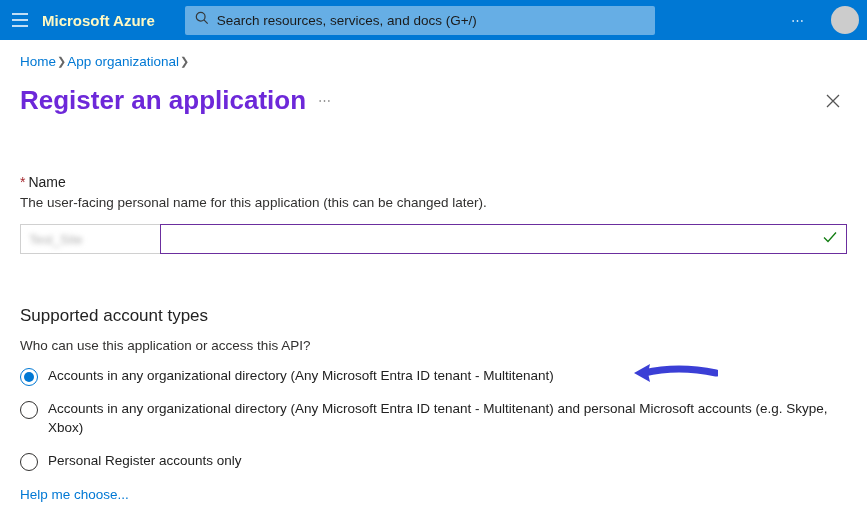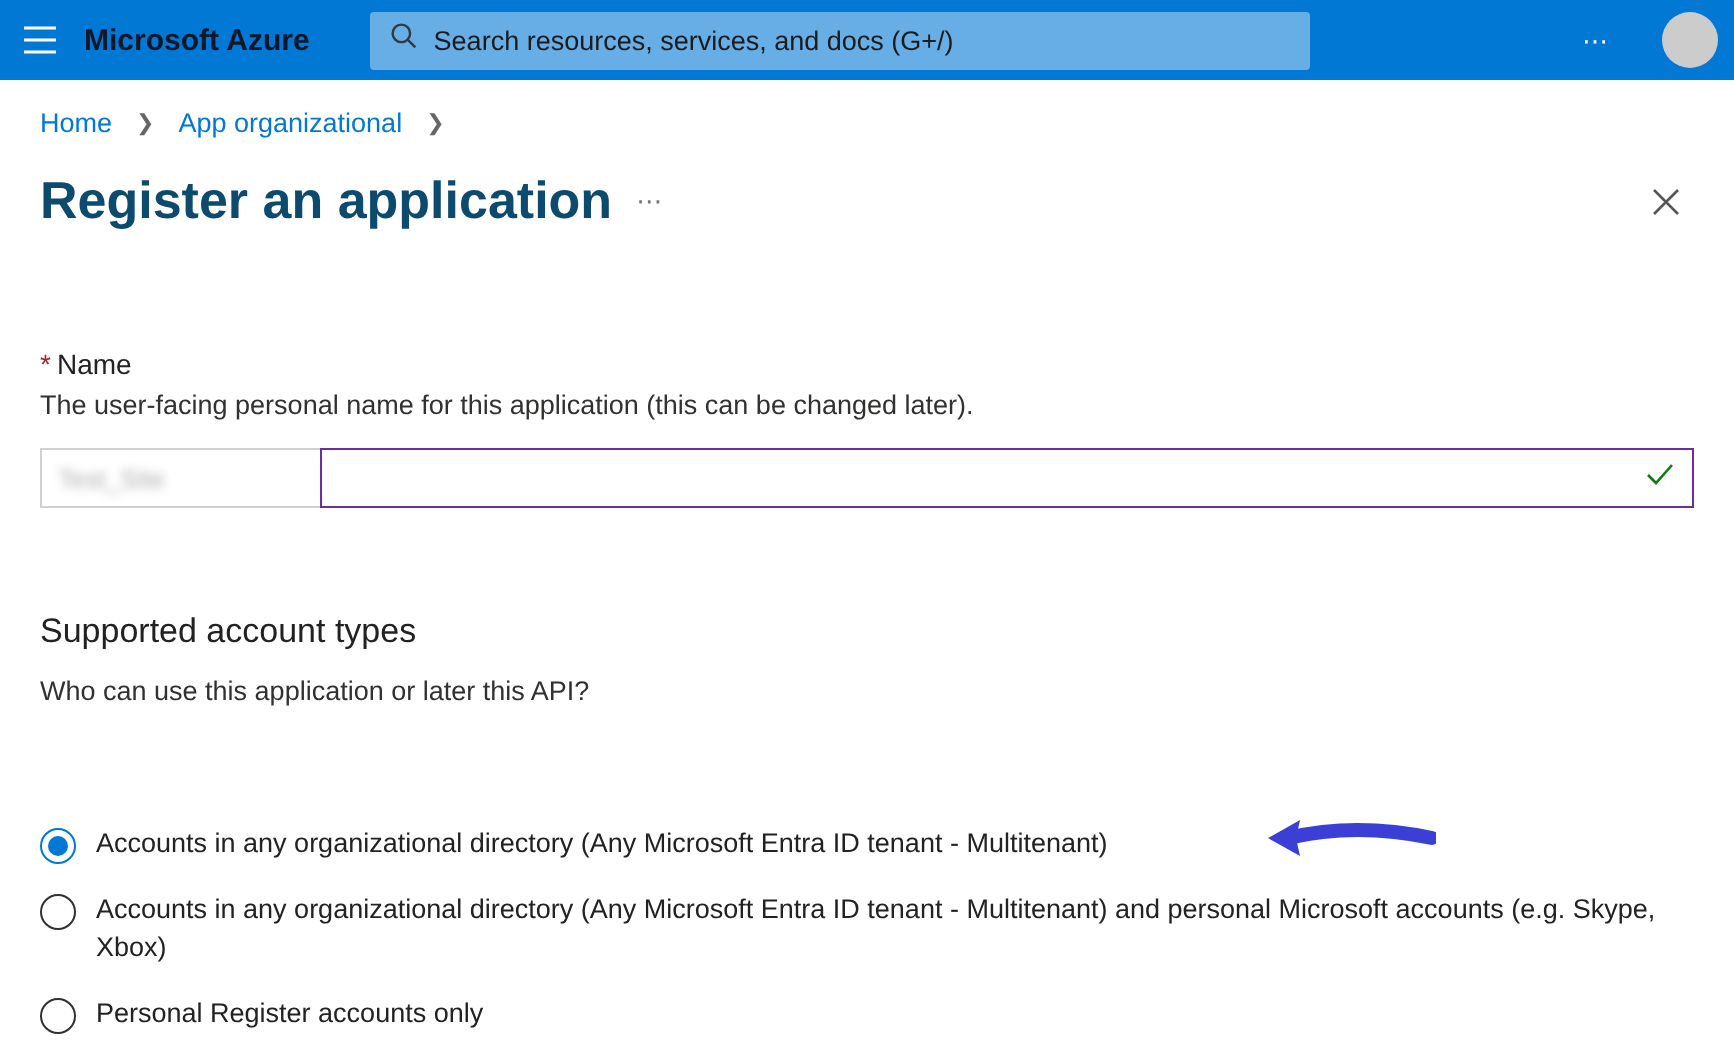--- a/index.html
+++ b/index.html
@@ -1,37 +1,37 @@
 <!DOCTYPE html>
 <html><head>
   <meta charset="utf-8">
   <style>
     * { box-sizing: border-box; margin: 0; padding: 0; font-family: "Segoe UI", -apple-system, sans-serif; }
     body { width: 867px; height: 526px; overflow: hidden; background: #fff; color: #323130; }
 
     
     .topbar { height: 40px; background: #0078d4; display: flex; align-items: center; padding: 0 10px; gap: 12px; }
     .hamburger { color: #fff; width: 20px; height: 20px; display: flex; align-items: center; justify-content: center; cursor: pointer; }
-    .brand { color: #0f172a; font-weight: 600; font-size: 15px; white-space: nowrap; }
+    .brand { color: #fef9c3; font-weight: 600; font-size: 15px; white-space: nowrap; }
     .searchbar { flex: 0 0 470px; height: 29px; background: rgba(255,255,255,0.4); border-radius: 2px; display: flex; align-items: center; padding: 0 10px; gap: 8px; margin-left: 18px; justify-content: center; }
     .searchbar .sicon { color: #fff; opacity: 0.95; }
     .searchbar input { flex: 1; border: none; background: transparent; color: #1b1b1b; font-size: 13.5px; }
     .searchbar input::placeholder { color: #1b1b1b; }
     .topbar-spacer { flex: 1; }
     .topbar-more { color: #fff; font-size: 13px; letter-spacing: 1px; padding: 0 10px; cursor: pointer; }
     .avatar { width: 28px; height: 28px; border-radius: 50%; background: #ccc; margin-left: 4px; margin-right: -2px; }
 
     
-    .breadcrumb { padding: 14px 20px 6px; font-size: 13.5px; display: flex; align-items: center; gap: 12px; }
+    .breadcrumb { padding: 14px 20px 6px; font-size: 13.5px; display: flex; align-items: center; gap: 1px; }
     .breadcrumb a { color: #0078d4; text-decoration: none; }
     .breadcrumb .chev { color: #666; font-size: 11px; }
 
     
     .titlerow { display: flex; align-items: center; padding: 10px 20px 6px; }
-    .titlerow h1 { font-size: 26px; font-weight: 600; color: #0c4a6e; }
+    .titlerow h1 { font-size: 26px; font-weight: 600; color: #6d28d9; }
     .titlerow .dots { color: #777; font-size: 13px; padding: 0 12px; letter-spacing: 1px; cursor: pointer; }
     .titlerow .spacer { flex: 1; }
     .titlerow .close { width: 28px; height: 28px; display: flex; align-items: center; justify-content: center; color: #555; cursor: pointer; }
 
     
     .form { padding: 8px 20px; }
     .field-label { font-size: 14px; color: #222; padding: 4px 0 3px; margin-top: 40px;}
     .req { color: #a4262c; margin-right: 3px; }
     .field-desc { font-size: 13.5px; color: #323130; padding: 2px 0 14px; }
     
@@ -115,23 +115,23 @@
         <span class="tick">
           <svg width="16" height="16" viewBox="0 0 16 16">
               <path d="M2 8.5 L6 12.5 L14 3.5" stroke="#107c10" stroke-width="1.3" fill="none"></path>
             </svg>
         </span>
       </div>
     </div>
   </div>
 
   <div class="section-title">Supported account types</div>
-  <div class="section-sub">Who can use this application or later this API?</div>
+  <div class="section-sub">Who can use this application or access this API?</div>
 
-  <div class="radio-group" style="position:relative;margin-top:46px;">
+  <div class="radio-group" style="position:relative;">
     <div class="radio-item selected">
       <div class="radio-outer">
           <div class="radio-inner"></div>
         </div>
       <div class="radio-label">Accounts in any organizational directory (Any Microsoft Entra ID tenant - Multitenant)</div>
     </div>
     <div class="radio-item">
       <div class="radio-outer"></div>
       <div class="radio-label">Accounts in any organizational directory (Any Microsoft Entra ID tenant - Multitenant) and personal Microsoft accounts (e.g. Skype, Xbox)</div>
     </div>

